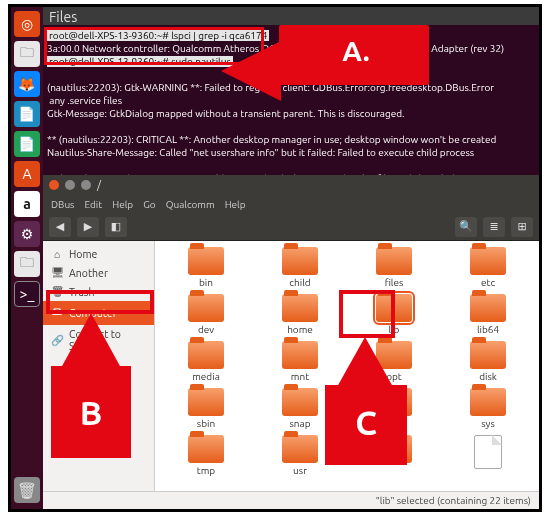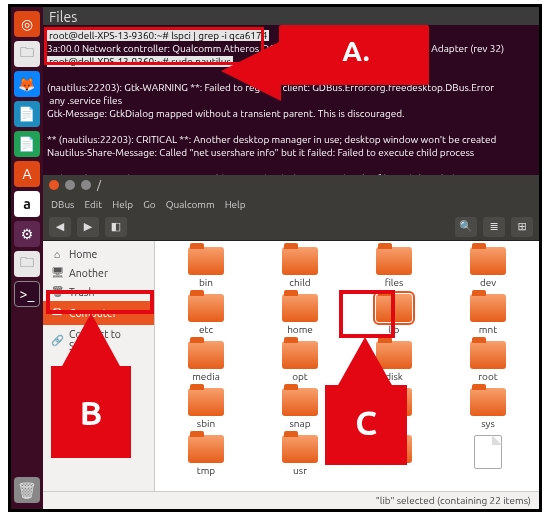--- a/index.html
+++ b/index.html
@@ -141,53 +141,53 @@
             <div class="fitem">
               <div class="folder-ic"></div>
               <span>child</span>
             </div>
             <div class="fitem">
               <div class="folder-ic"></div>
               <span>files</span>
             </div>
             <div class="fitem">
               <div class="folder-ic"></div>
+              <span>etc</span>
+            </div>
+            <div class="fitem">
+              <div class="folder-ic"></div>
               <span>dev</span>
             </div>
             <div class="fitem">
               <div class="folder-ic"></div>
-              <span>etc</span>
-            </div>
-            <div class="fitem">
-              <div class="folder-ic"></div>
               <span>home</span>
             </div>
             <div class="fitem sel">
               <div class="folder-ic"></div>
               <span>lib</span>
             </div>
             <div class="fitem">
               <div class="folder-ic"></div>
+              <span>lib64</span>
+            </div>
+            <div class="fitem">
+              <div class="folder-ic"></div>
+              <span>media</span>
+            </div>
+            <div class="fitem">
+              <div class="folder-ic"></div>
               <span>mnt</span>
             </div>
             <div class="fitem">
               <div class="folder-ic"></div>
-              <span>media</span>
-            </div>
-            <div class="fitem">
-              <div class="folder-ic"></div>
               <span>opt</span>
             </div>
             <div class="fitem">
               <div class="folder-ic"></div>
               <span>disk</span>
-            </div>
-            <div class="fitem">
-              <div class="folder-ic"></div>
-              <span>root</span>
             </div>
             <div class="fitem">
               <div class="folder-ic"></div>
               <span>sbin</span>
             </div>
             <div class="fitem">
               <div class="folder-ic"></div>
               <span>snap</span>
             </div>
             <div class="fitem">

